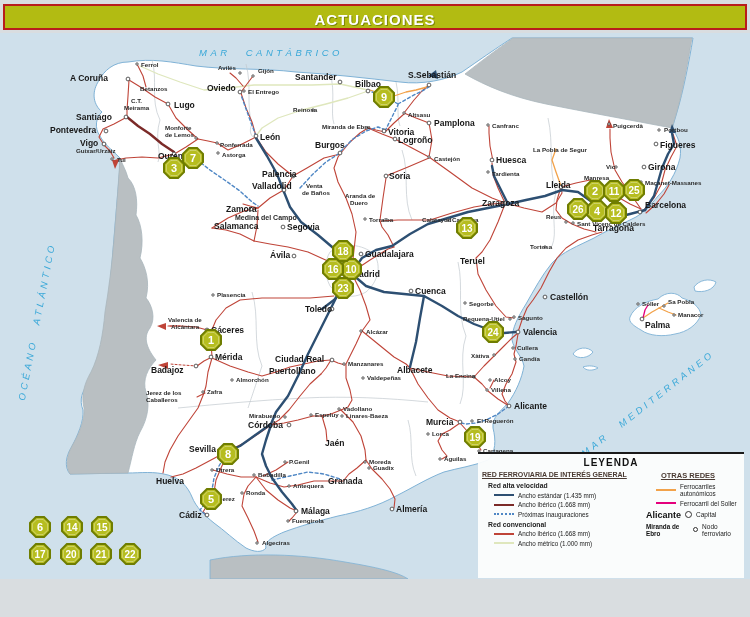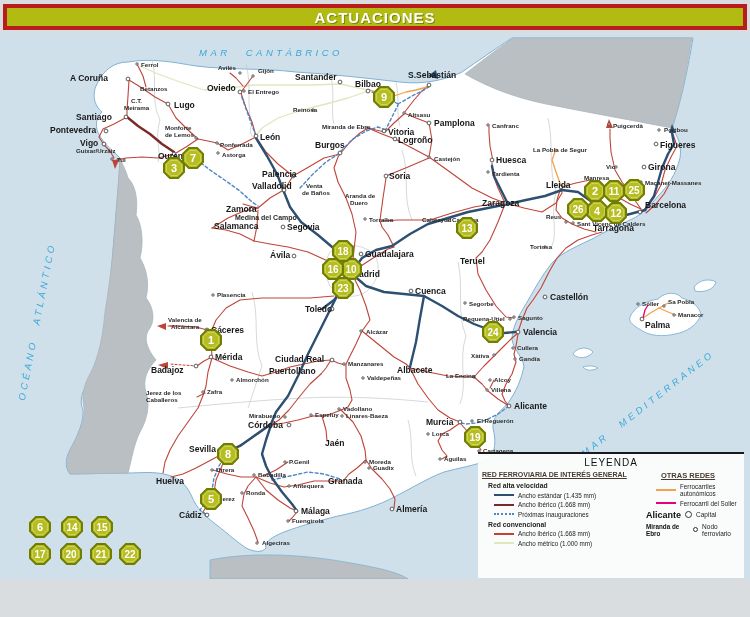--- a/index.html
+++ b/index.html
@@ -1,30 +1,30 @@
 <!DOCTYPE html>
 <html><head>
 <meta charset="utf-8">
 <style>
   html,body{margin:0;padding:0;}
   .page{position:relative;width:750px;height:617px;background:#d9dde0;overflow:hidden;
         font-family:"Liberation Sans", sans-serif;}
   .banner{position:absolute;left:3px;right:3px;height:26px;box-sizing:border-box;
-          background:#b2bb12;border:4px solid #b91c1c;display:flex;align-items:flex-end;justify-content:center;}
+          background:#b2bb12;border:2px solid #b91c1c;display:flex;align-items:flex-end;justify-content:center;}
   .banner span{color:#ffffff;font-weight:bold;letter-spacing:1px;
                text-shadow:1px 1px 0 rgba(80,90,0,.55);}
   .banner.top{top:4px;}
   .banner.top span{font-size:15px;}
   .banner.bottom{top:581px;}
   .banner.bottom span{font-size:11px;}
   .mapwrap{position:absolute;top:33px;left:0;width:750px;height:546px;}
   svg text{font-family:"Liberation Sans", sans-serif;}
   .legend{position:absolute;left:478px;top:419px;width:266px;height:126px;box-sizing:border-box;
           background:rgba(252,253,253,.95);border-top:2px solid #1a1a1a;padding:1px 2px;}
-  .lg-title{text-align:center;font-weight:normal;font-size:10px;letter-spacing:1px;color:#111;margin:2px 0 2px;}
+  .lg-title{text-align:center;font-weight:bold;font-size:10px;letter-spacing:1px;color:#111;margin:2px 0 2px;}
   .lg-cols{display:flex;}
   .lg-colL{width:150px;}
   .lg-colR{flex:1;padding-left:4px;}
   .lg-h{font-size:7px;font-weight:bold;color:#4a3a32;text-decoration:underline;line-height:1.2;margin:1px 0 2px 2px;}
   .lg-hR{font-size:7.5px;font-weight:bold;color:#4a3a32;text-decoration:underline;text-align:center;margin:1px 0 3px;}
   .lg-grp{font-size:6.8px;font-weight:bold;color:#222;margin:3px 0 1px 8px;}
   .lg-item{display:flex;align-items:center;margin:2.5px 0 2.5px 14px;}
   .lg-colR .lg-item{margin-left:22px;}
   .lg-sw{width:20px;height:0;border-top:2px solid #000;margin-right:4px;flex:none;}
   .lg-lb{font-size:6.3px;color:#222;}

